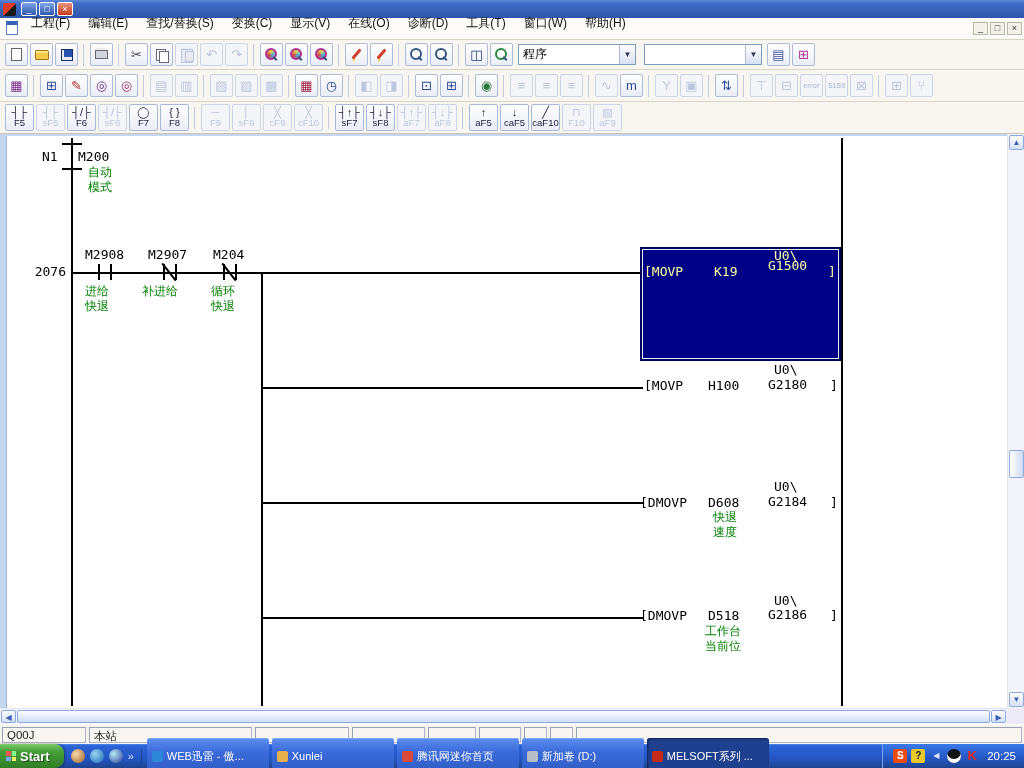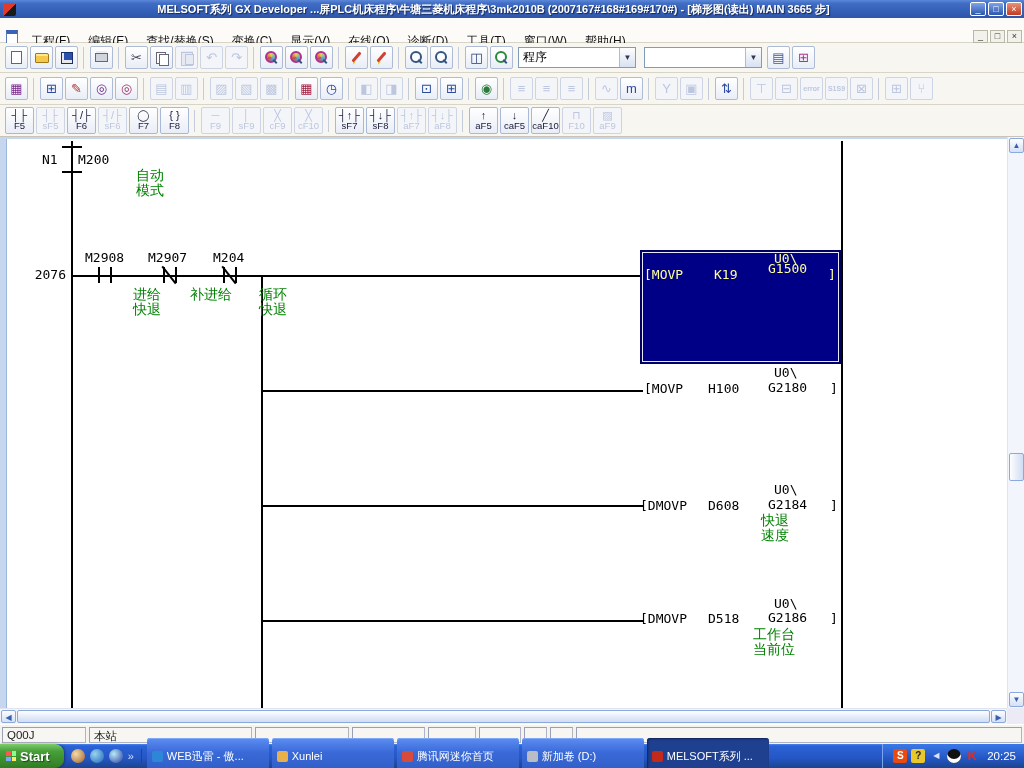--- a/index.html
+++ b/index.html
@@ -14,22 +14,22 @@
   #app-icon { width:13px; height:13px; margin:0 3px 0 1px; border-radius:2px;
     background:linear-gradient(135deg,#e03a2a 0 50%,#1a1a1a 50% 100%); flex:0 0 auto; }
   #title-text { color:#fff; font-size:11px; font-weight:bold; white-space:nowrap;
     overflow:hidden; text-shadow:1px 1px 1px #14254f; flex:1; text-align:center; }
   .wc { width:16px; height:14px; margin-left:2px; border:1px solid #fff;
     border-radius:2px; color:#fff; font-size:9px; line-height:12px; text-align:center;
     background:linear-gradient(180deg,#7da4e8,#2d56ab); flex:0 0 auto; }
   .wc.close { background:linear-gradient(180deg,#e8927d,#c33a1d); }
 
   
-  #menubar { height:22px; display:flex; align-items:flex-start; background:#fcfbf8;
-    border-bottom:1px solid #d8d5c8; padding:12px 2px; }
+  #menubar { height:22px; display:flex; align-items:flex-end; background:#fcfbf8;
+    border-bottom:1px solid #d8d5c8; padding:4px 2px; }
   #mdi-doc { width:12px; height:14px; background:#fff; border:1px solid #5a7ab8;
     border-top:4px solid #3a62b8; margin:0 4px; }
   .menu-item { font-size:12px; color:#111; padding:3px 9px; white-space:nowrap; }
   #menubar .spacer { flex:1; }
   .mdi-btn { width:15px; height:13px; border:1px solid #b8b8a8; background:#f2f1ea;
     color:#333; font-size:9px; line-height:11px; text-align:center; margin-left:2px; }
 
   
   .toolbar { display:flex; align-items:center; background:#f7f6f1; padding:2px 4px;
     border-bottom:1px solid #d8d5c8; }
@@ -92,21 +92,21 @@
 
   
   #ladder { position:relative; flex:1; background:#fff; }
   #edge-left { position:absolute; left:0; top:0; bottom:16px; width:7px;
     background:#c6d6ef; border-right:1px solid #9db6dc; }
   #edge-top { position:absolute; left:0; top:0; right:17px; height:2px; background:#c6d6ef; }
   .lv,.lh { position:absolute; background:#000; }
   .lv { width:2px; } .lh { height:2px; }
   .dtxt { position:absolute; font-family:"DejaVu Sans Mono","Liberation Mono",monospace;
     font-size:13px; line-height:15px; color:#000; white-space:pre; }
-  .ctxt { position:absolute; font-size:14px; line-height:15px; color:#008000; white-space:pre;margin-left:48px; }
+  .ctxt { position:absolute; font-size:12px; line-height:15px; color:#008000; white-space:pre; }
   .cbar { position:absolute; width:2px; height:16px; background:#000; }
   .cslash { position:absolute; width:2px; height:22px; background:#000; transform:rotate(-38deg); }
   #sel-block { position:absolute; left:640px; top:113px; width:201px; height:114px;
     background:#000087; border:2px solid #000060; box-shadow:inset 0 0 0 1px #e8e8ff; z-index:1; }
   .sel-t { color:#ffff9c !important; z-index:2; }
   
   .sb-btn { position:absolute; background:linear-gradient(180deg,#fdfeff,#d3e0f6);
     border:1px solid #8ca8dc; border-radius:2px; color:#3a5fb0; font-size:8px;
     text-align:center; line-height:14px; }
   #vscroll { position:absolute; right:0; top:0; bottom:16px; width:17px; background:#f2f5fb;
@@ -153,21 +153,20 @@
     background:linear-gradient(180deg,#3a79e8,#2456c4 60%,#1c448f); border-left:1px solid #7aa4f0; }
   .tray-ic { width:14px; height:14px; font-size:10px; font-weight:bold; line-height:14px;
     text-align:center; border-radius:2px; color:#fff; }
   #tray-time { color:#fff; font-size:11.5px; margin-left:4px; }
 </style>
 </head>
 <body>
 
 <div id="titlebar">
   <div id="app-icon"></div>
-  <div id="title-text">MELSOFT系列 GX Developer ...屏PLC机床程序\牛塘三菱机床程序\3mk2010B    (2007167#168#169#170#) - [梯形图(读出)    MAIN    3665 步]</div>
   <div class="wc">_</div>
   <div class="wc">□</div>
   <div class="wc close">×</div>
 </div>
 
 <div id="menubar">
   <div id="mdi-doc"></div>
   <span class="menu-item">工程(F)</span>
   <span class="menu-item">编辑(E)</span>
   <span class="menu-item">查找/替换(S)</span>

